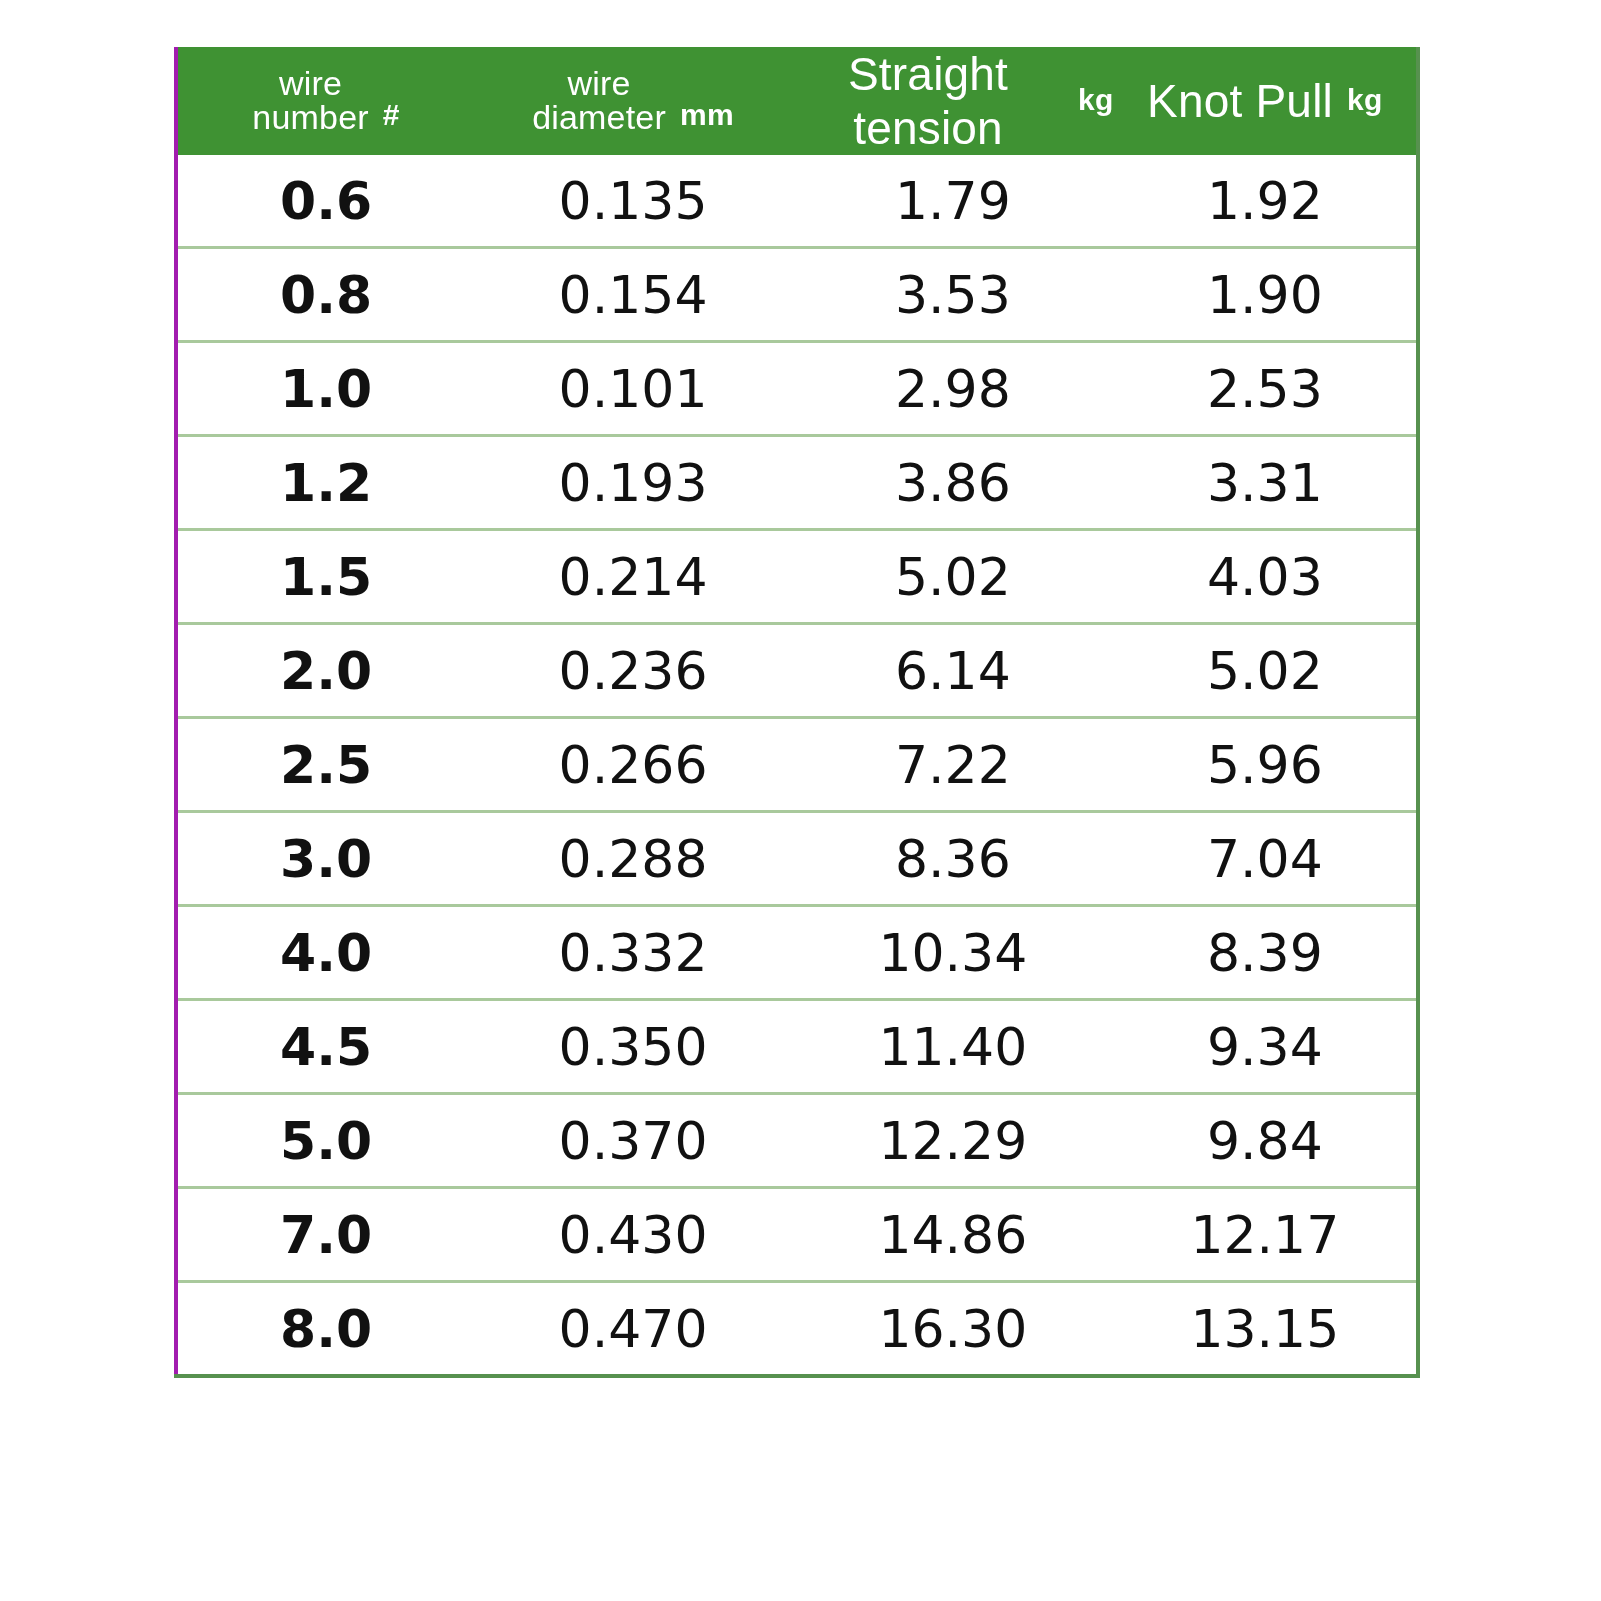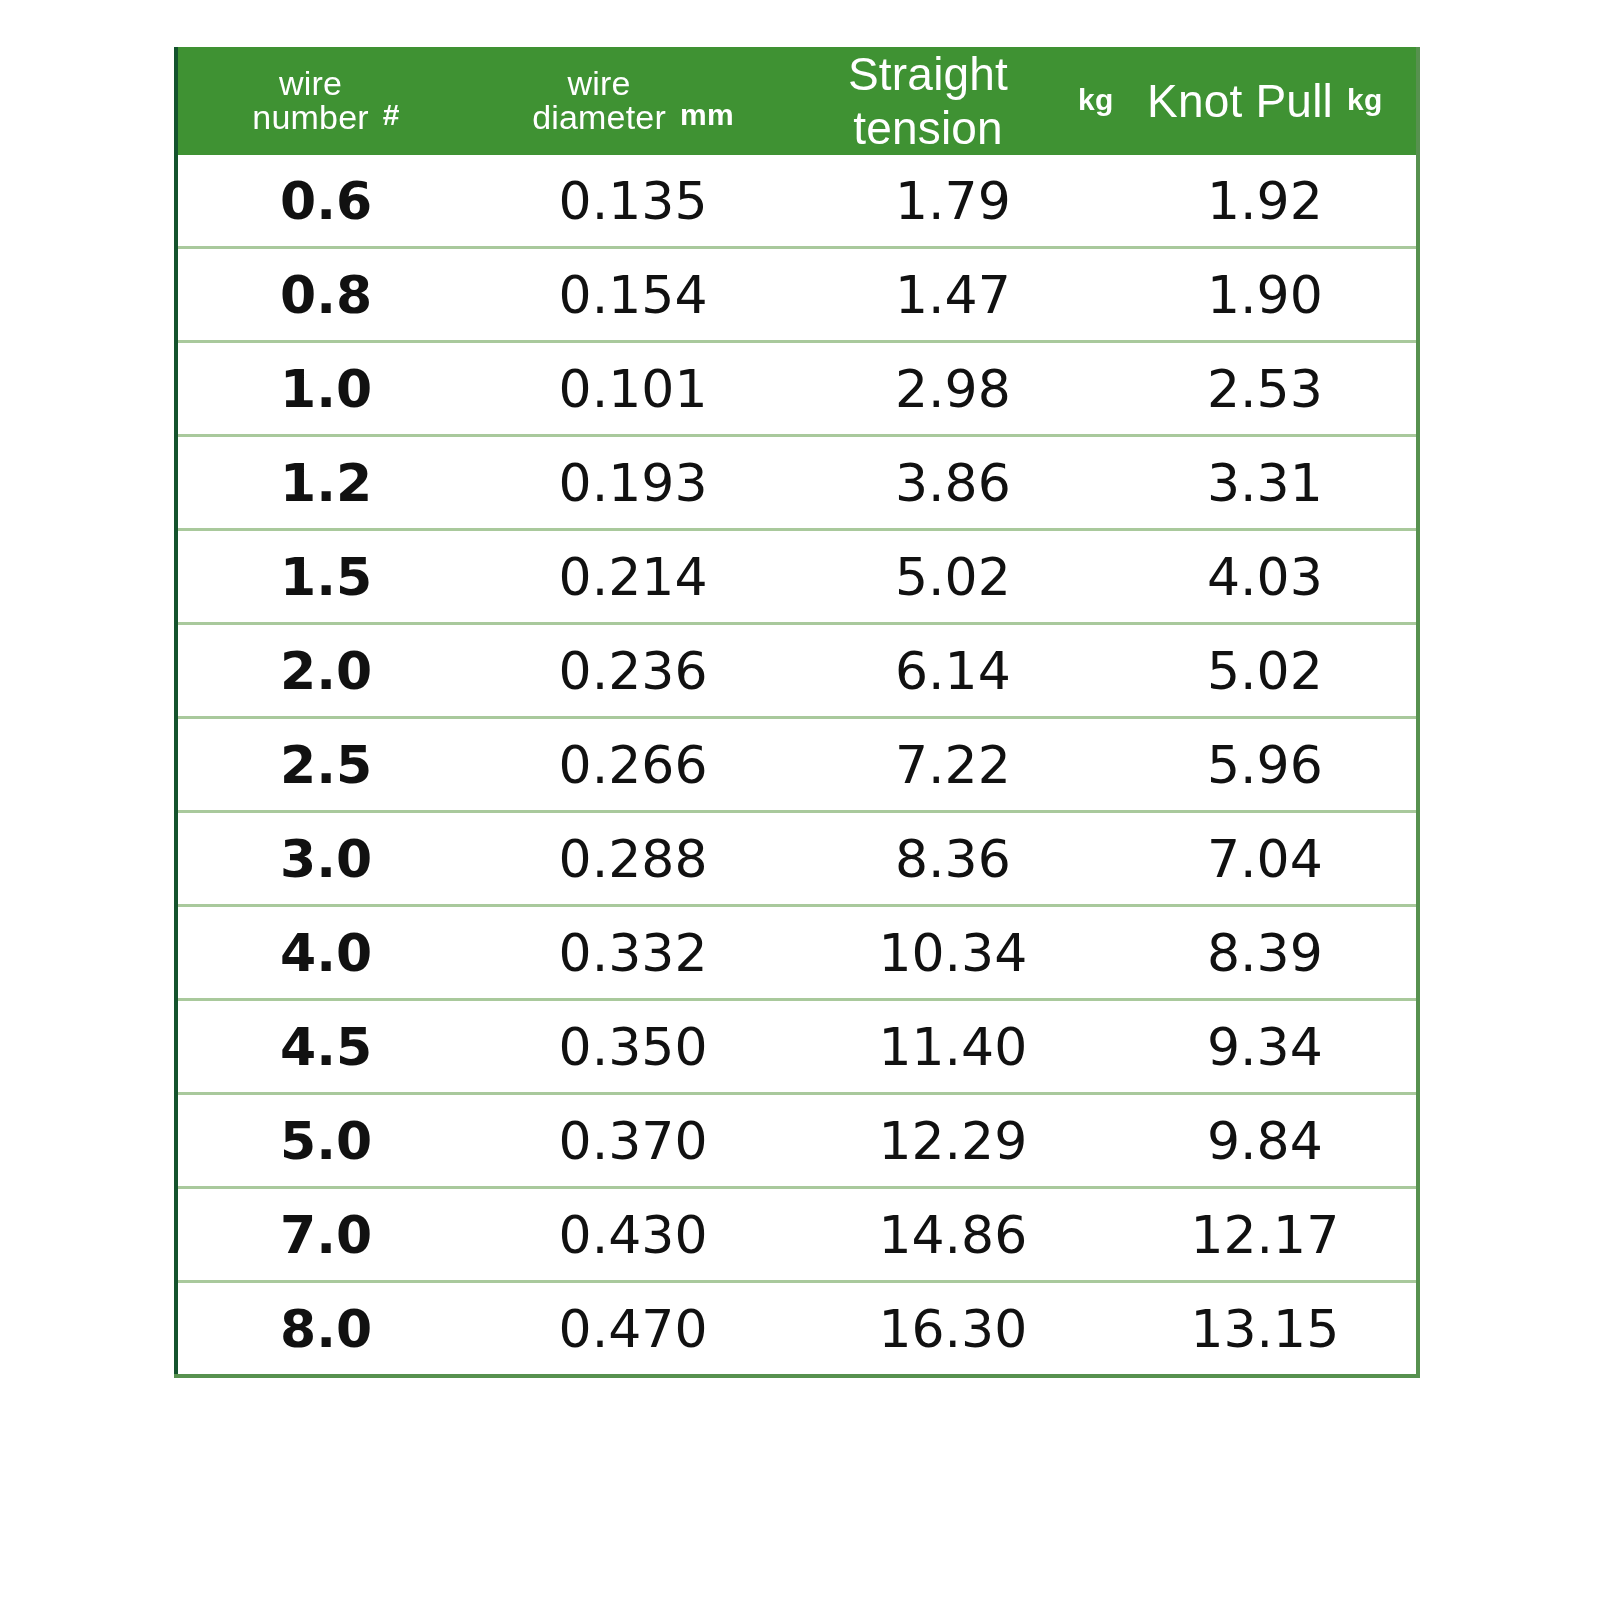--- a/index.html
+++ b/index.html
@@ -19,21 +19,21 @@
     left: 174px;
     top: 47px;
     width: 1246px;
     box-sizing: border-box;
   }
 
   table.spec-table {
     width: 100%;
     border-collapse: collapse;
     table-layout: fixed;
-    border-left: 4px solid #14532d;
+    border-left: 4px solid #a21caf;
     border-right: 4px solid #57914f;
     border-bottom: 4px solid #57914f;
   }
 
   
   thead tr {
     background: #3f9233;
   }
   thead th {
     height: 96px;
@@ -158,21 +158,21 @@
     <tbody id="spec-table-body">
         <tr>
           <td class="col-wire-number">0.6</td>
           <td class="col-wire-diameter">0.135</td>
           <td class="col-straight-tension">1.79</td>
           <td class="col-knot-pull">1.92</td>
         </tr>
         <tr>
           <td class="col-wire-number">0.8</td>
           <td class="col-wire-diameter">0.154</td>
-          <td class="col-straight-tension">1.47</td>
+          <td class="col-straight-tension">3.53</td>
           <td class="col-knot-pull">1.90</td>
         </tr>
         <tr>
           <td class="col-wire-number">1.0</td>
           <td class="col-wire-diameter">0.101</td>
           <td class="col-straight-tension">2.98</td>
           <td class="col-knot-pull">2.53</td>
         </tr>
         <tr>
           <td class="col-wire-number">1.2</td>

